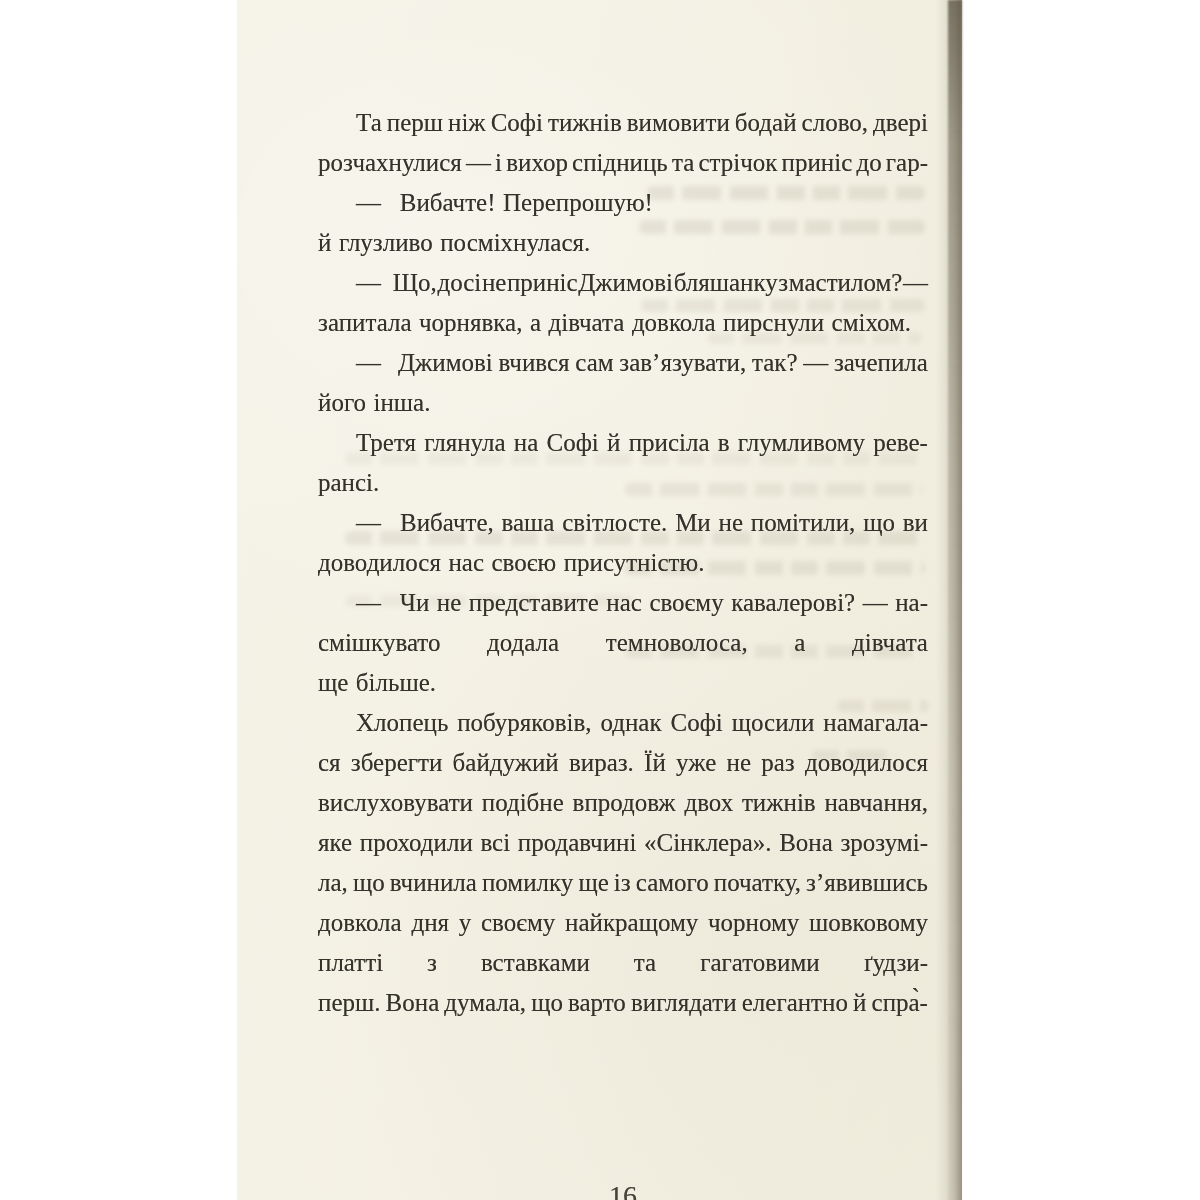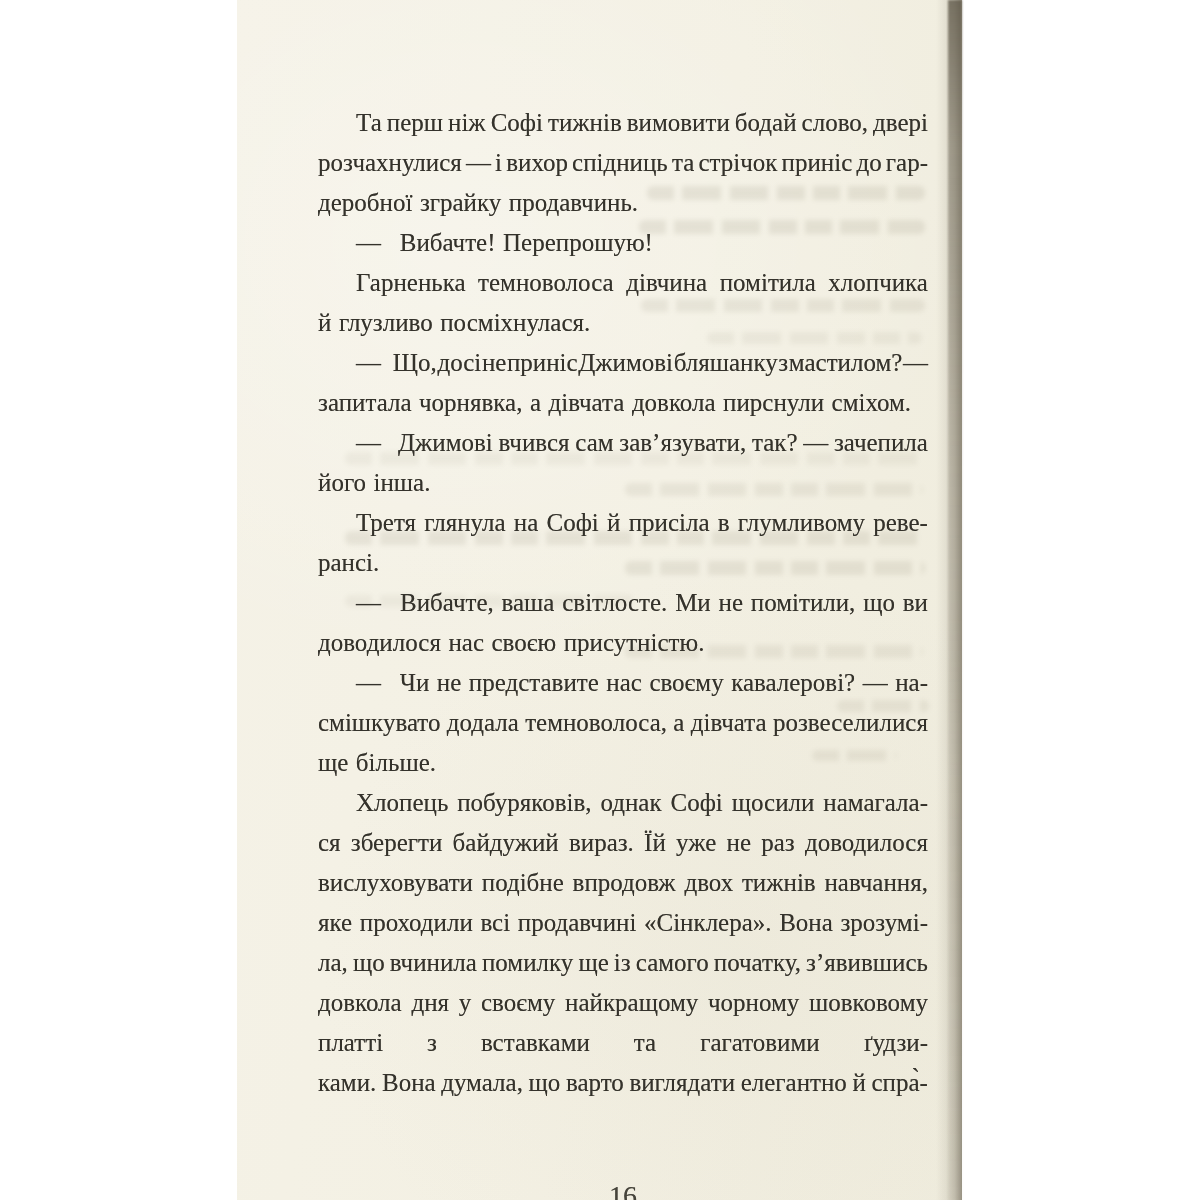--- a/index.html
+++ b/index.html
@@ -155,36 +155,24 @@
           <span>—</span>
           <span>і</span>
           <span>вихор</span>
           <span>спідниць</span>
           <span>та</span>
           <span>стрічок</span>
           <span>приніс</span>
           <span>до</span>
           <span>гар-</span>
         </div>
-        <div class="line plain">
-          <span>деробної</span>
-          <span>зграйку</span>
-          <span>продавчинь.</span>
-        </div>
         <div class="line plain indent">
           <span class="dash-lead">—</span>
           <span>Вибачте!</span>
           <span>Перепрошую!</span>
-        </div>
-        <div class="line justify indent">
-          <span>Гарненька</span>
-          <span>темноволоса</span>
-          <span>дівчина</span>
-          <span>помітила</span>
-          <span>хлопчика</span>
         </div>
         <div class="line plain">
           <span>й</span>
           <span>глузливо</span>
           <span>посміхнулася.</span>
         </div>
         <div class="line justify indent">
           <span class="dash-lead">—</span>
           <span>Що,</span>
           <span>досі</span>
@@ -260,21 +248,20 @@
           <span>кавалерові?</span>
           <span>—</span>
           <span>на-</span>
         </div>
         <div class="line justify">
           <span>смішкувато</span>
           <span>додала</span>
           <span>темноволоса,</span>
           <span>а</span>
           <span>дівчата</span>
-          <span>розвеселилися</span>
         </div>
         <div class="line plain">
           <span>ще</span>
           <span>більше.</span>
         </div>
         <div class="line justify indent">
           <span>Хлопець</span>
           <span>побуряковів,</span>
           <span>однак</span>
           <span>Софі</span>
@@ -331,21 +318,21 @@
         </div>
         <div class="line justify">
           <span>платті</span>
           <span>з</span>
           <span>вставками</span>
           <span>та</span>
           <span>гагатовими</span>
           <span>ґудзи-</span>
         </div>
         <div class="line justify">
-          <span>ками.</span>
+          <span>перш.</span>
           <span>Вона</span>
           <span>думала,</span>
           <span>що</span>
           <span>варто</span>
           <span>виглядати</span>
           <span>елегантно</span>
           <span>й</span>
           <span>спра̀-</span>
         </div>
       </div>

